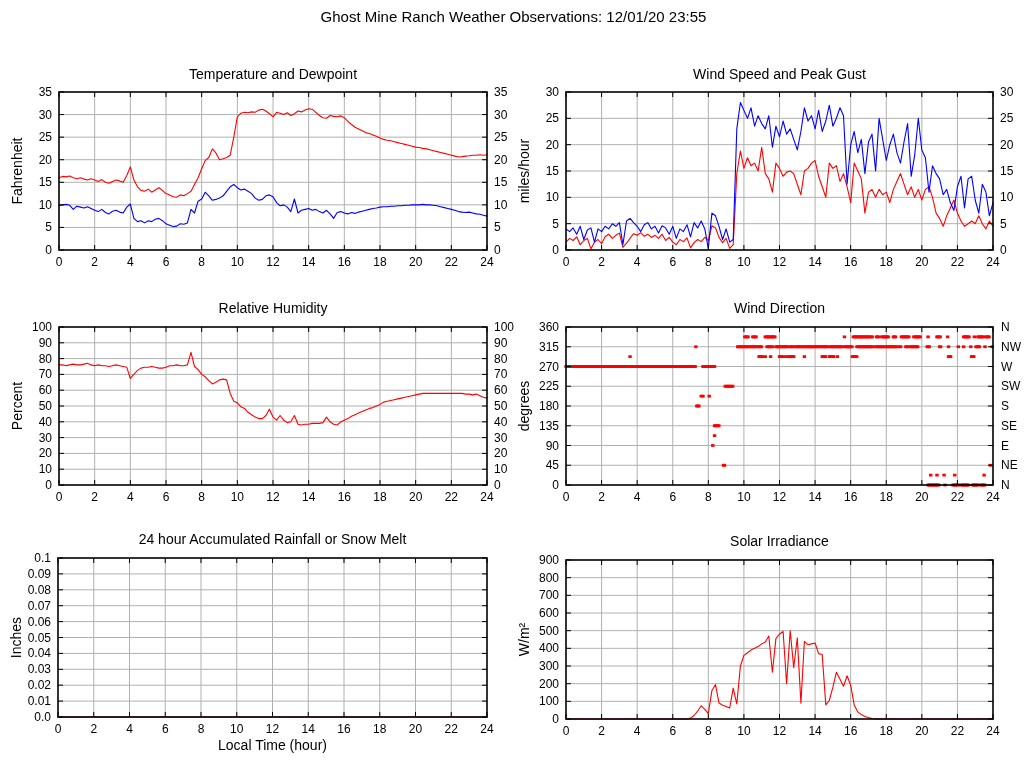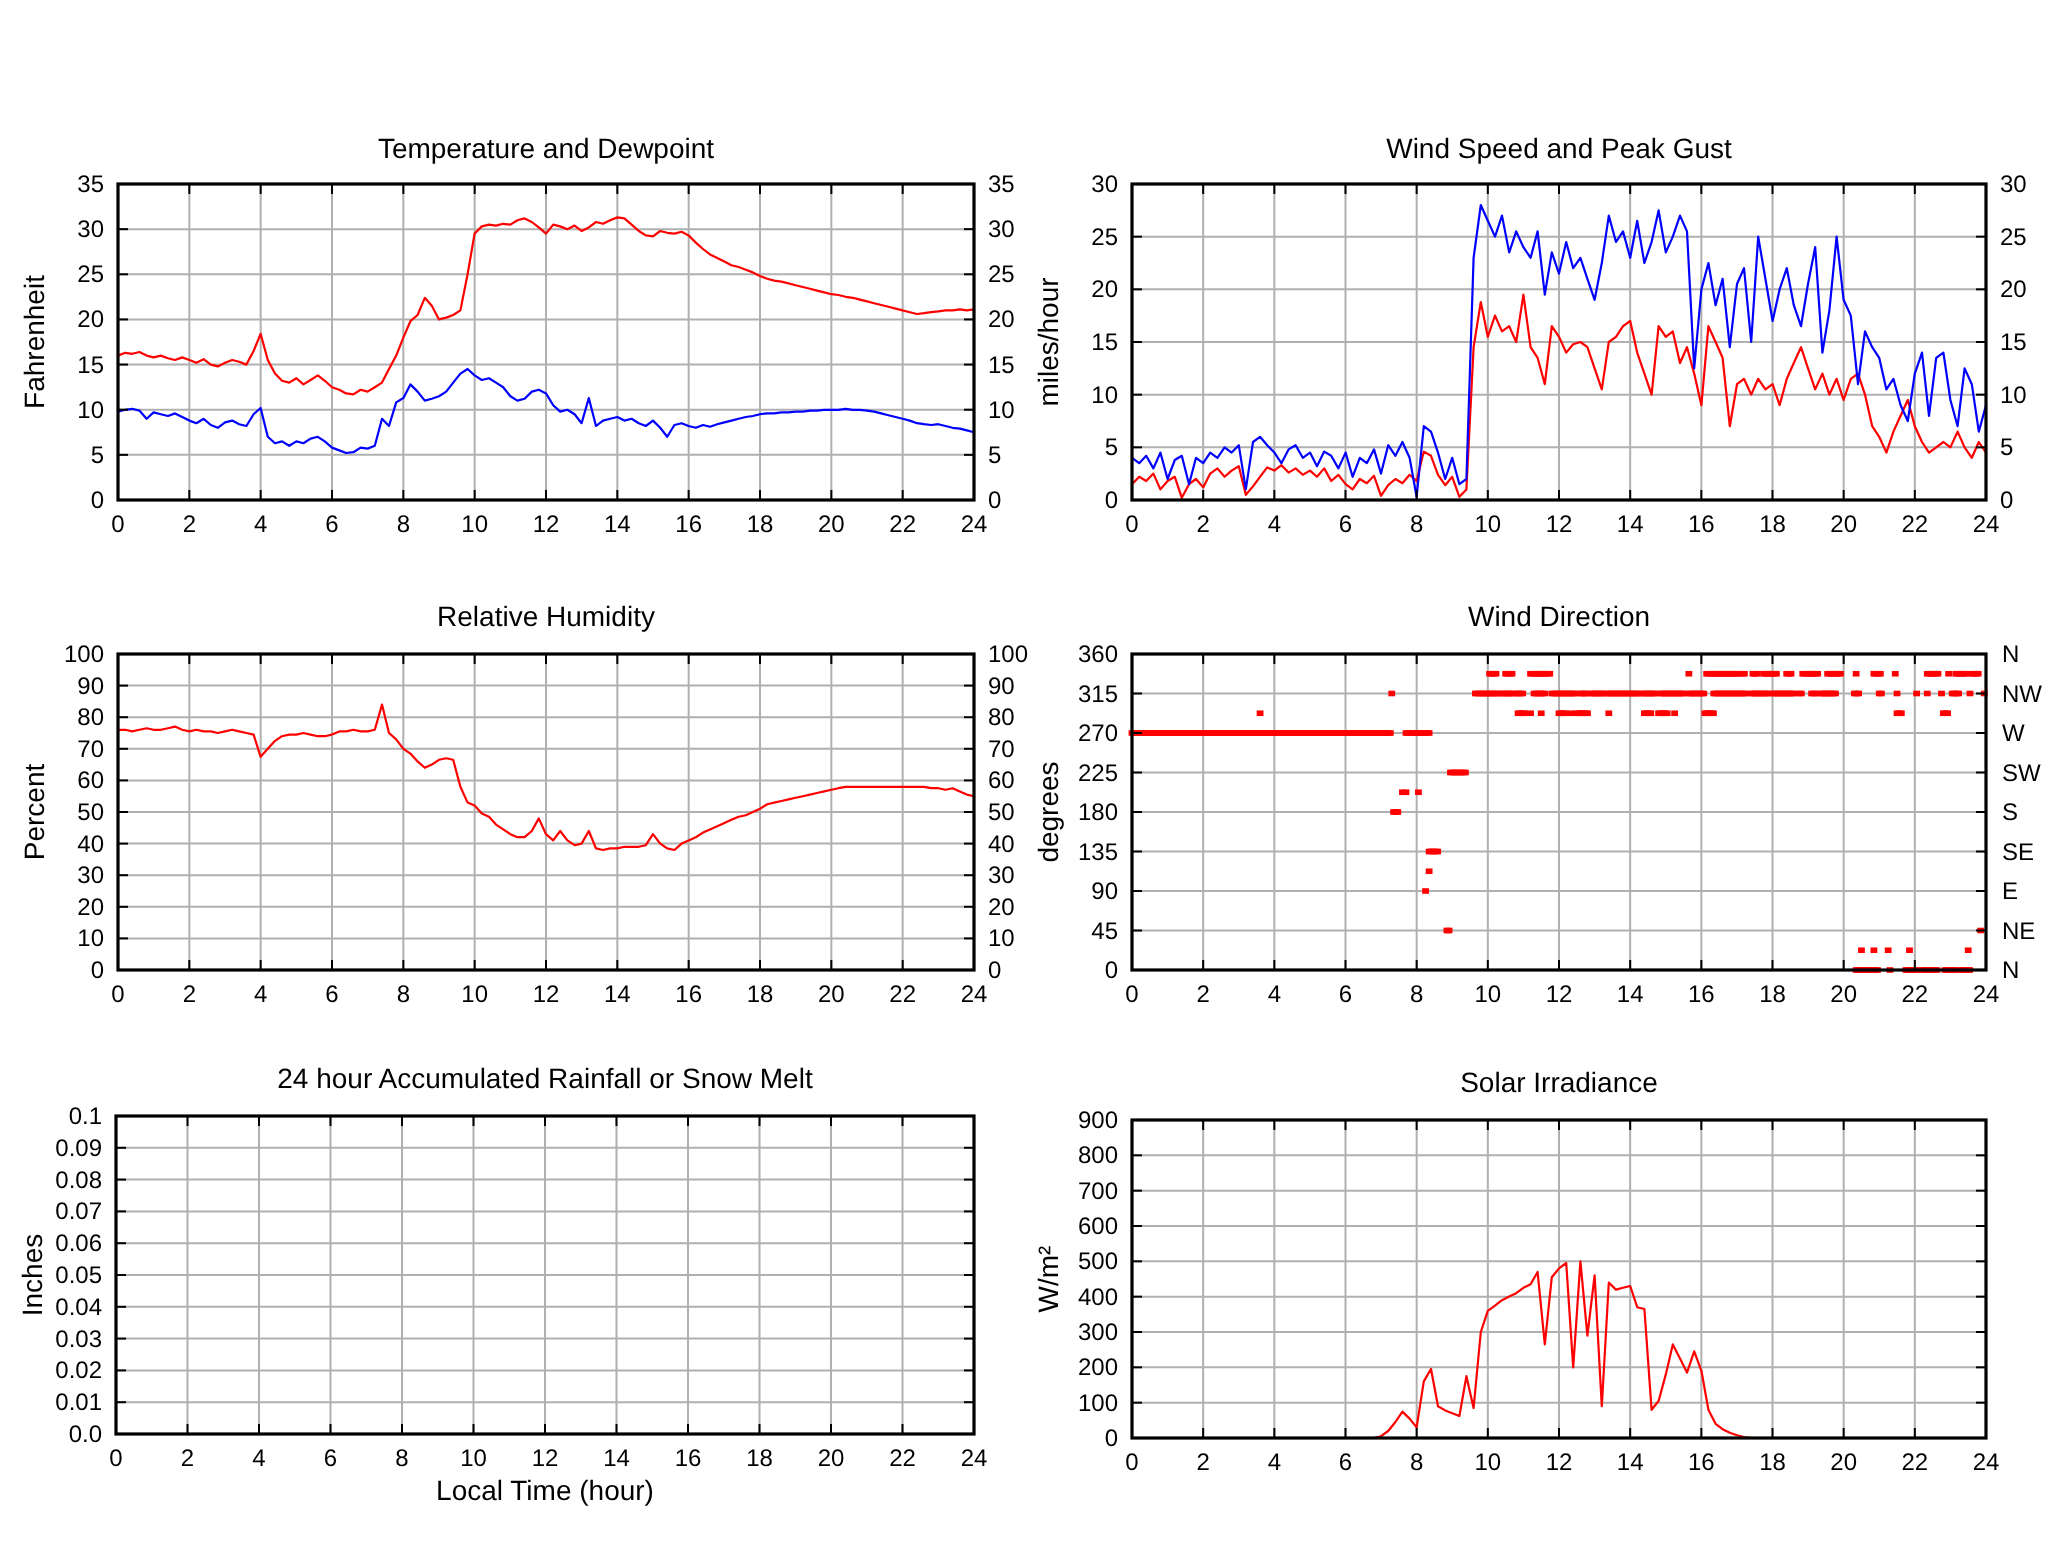--- a/index.html
+++ b/index.html
@@ -7,20 +7,21 @@
         font-family:"Liberation Sans",sans-serif;color:#000;}
   .main-title{position:absolute;top:8px;left:0;width:1027px;text-align:center;
               font-size:15px;color:#000;}
   svg{position:absolute;top:0;left:0;}
   text{font-family:"Liberation Sans",sans-serif;}
 </style>
 </head>
 <body>
 
 <div class="page">
+  <div class="main-title">Ghost Mine Ranch Weather Observations: 12/01/20 23:55</div>
   <svg id="charts" width="1027" height="772">
       <g>
         <line x1="94.66666666666666" y1="92" x2="94.66666666666666" y2="250" stroke="#b0b0b0" stroke-width="1"></line>
         <line x1="130.33333333333331" y1="92" x2="130.33333333333331" y2="250" stroke="#b0b0b0" stroke-width="1"></line>
         <line x1="166" y1="92" x2="166" y2="250" stroke="#b0b0b0" stroke-width="1"></line>
         <line x1="201.66666666666666" y1="92" x2="201.66666666666666" y2="250" stroke="#b0b0b0" stroke-width="1"></line>
         <line x1="237.33333333333334" y1="92" x2="237.33333333333334" y2="250" stroke="#b0b0b0" stroke-width="1"></line>
         <line x1="273" y1="92" x2="273" y2="250" stroke="#b0b0b0" stroke-width="1"></line>
         <line x1="308.66666666666663" y1="92" x2="308.66666666666663" y2="250" stroke="#b0b0b0" stroke-width="1"></line>
         <line x1="344.3333333333333" y1="92" x2="344.3333333333333" y2="250" stroke="#b0b0b0" stroke-width="1"></line>

